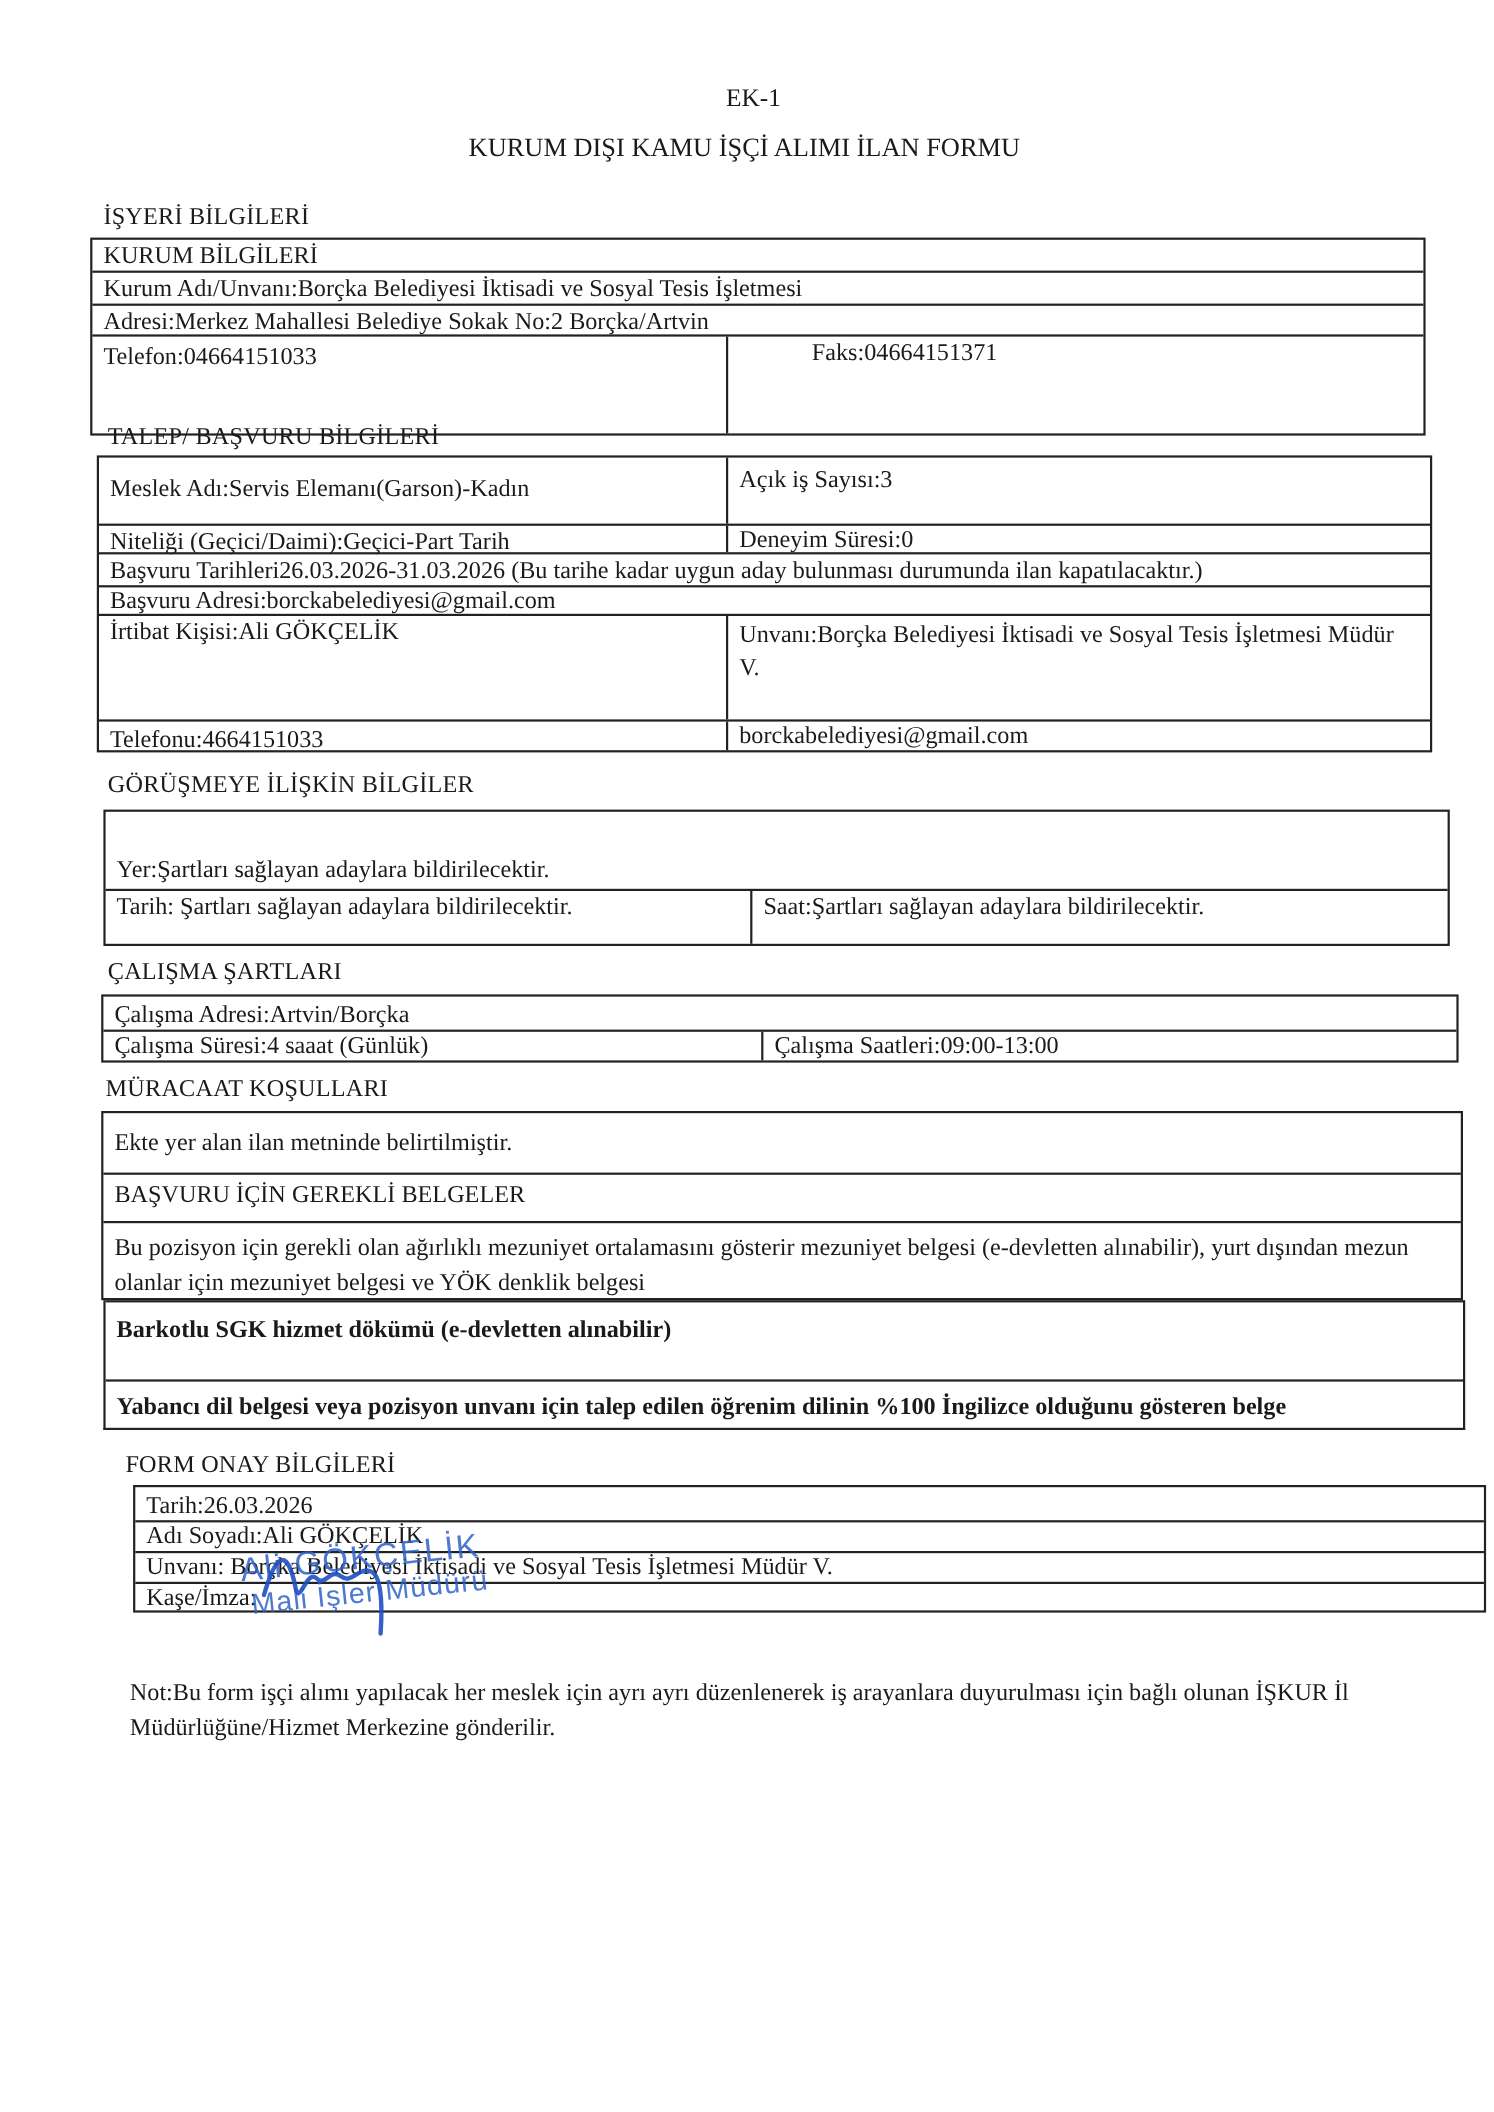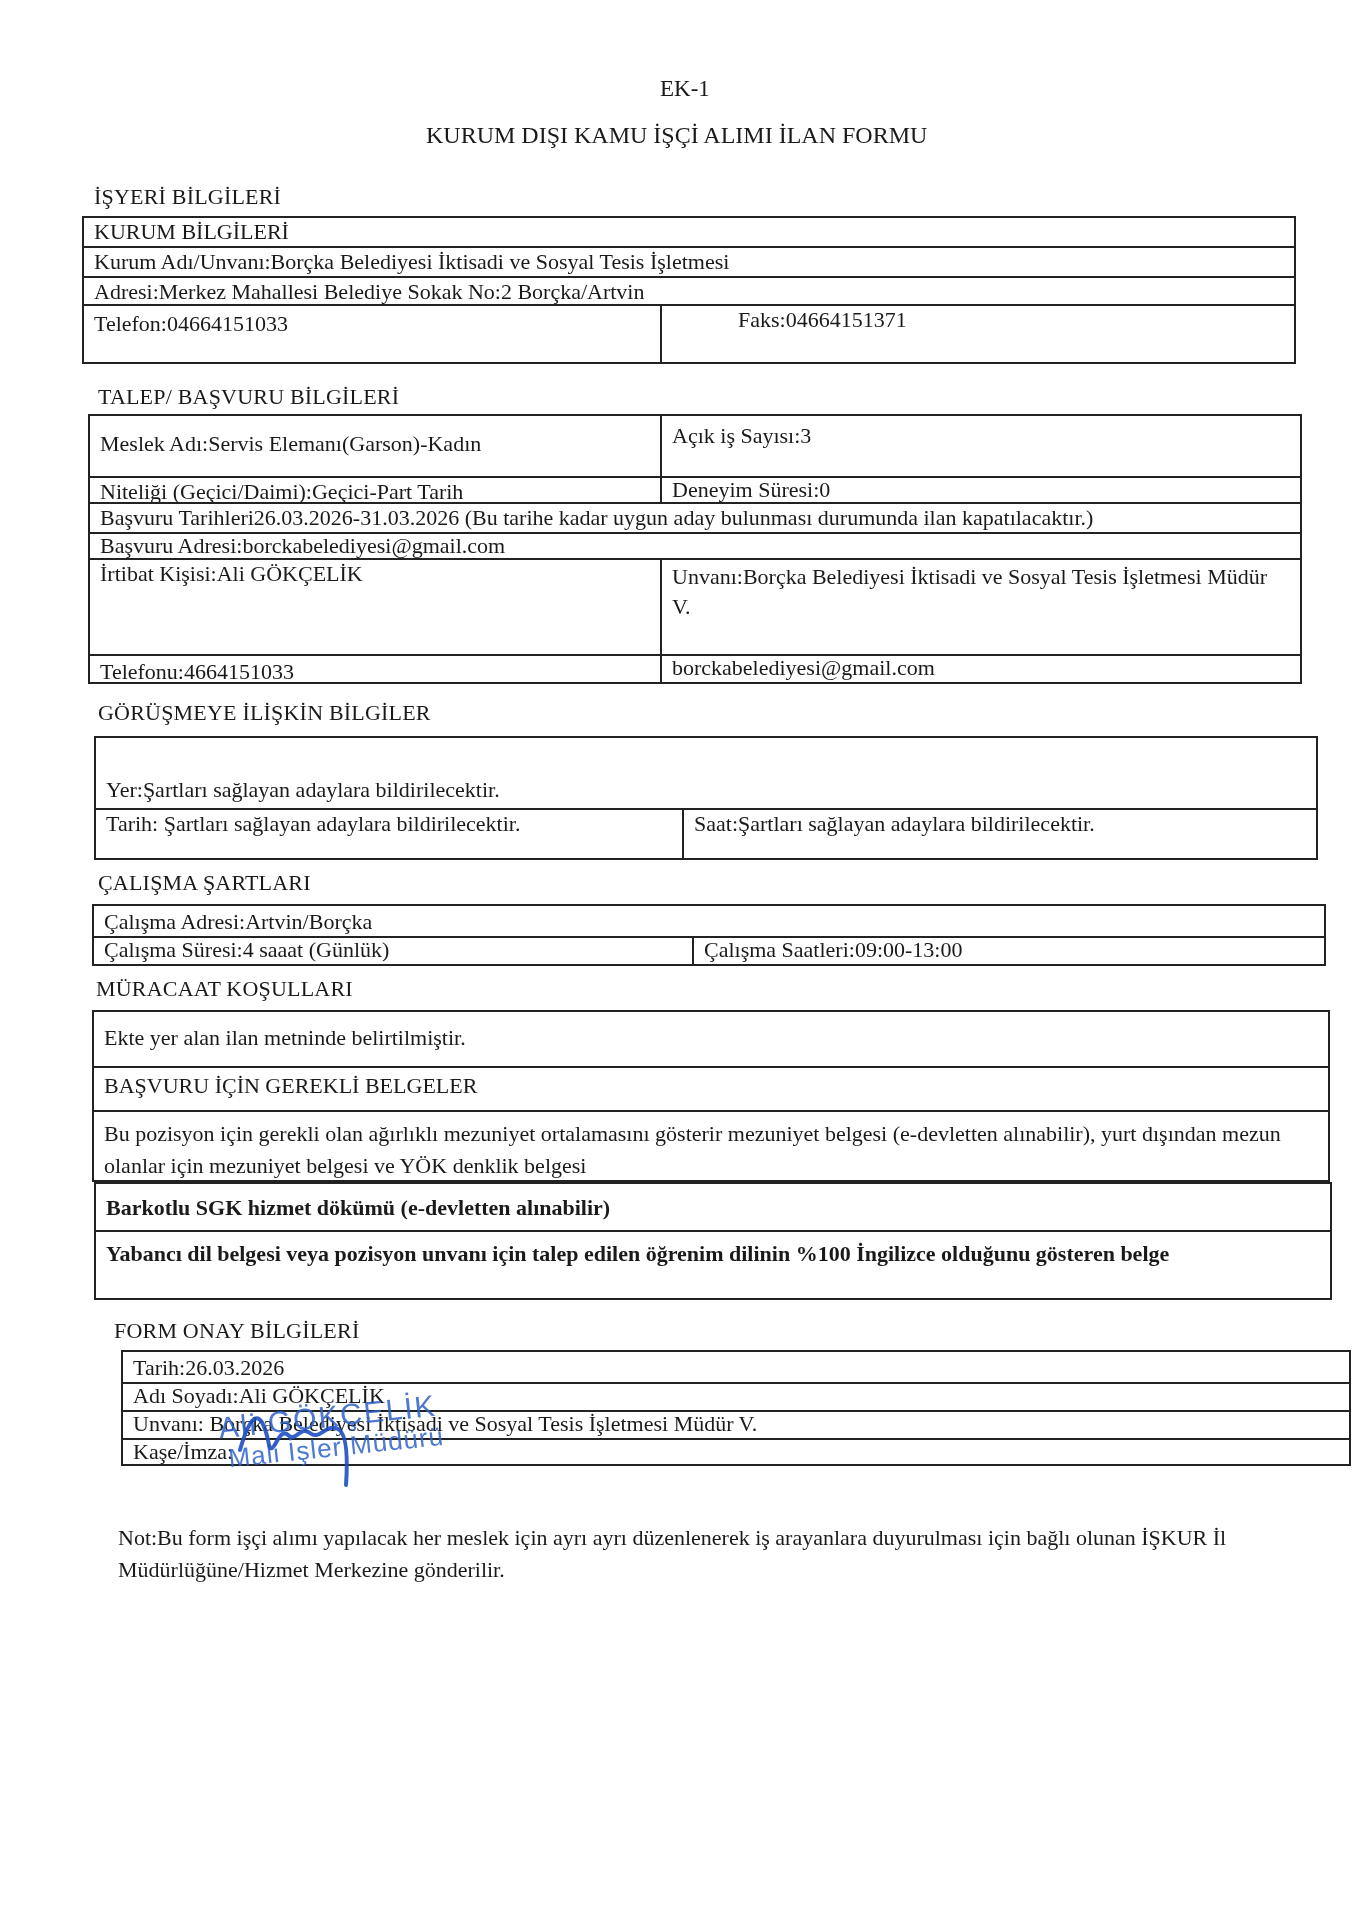--- a/index.html
+++ b/index.html
@@ -32,21 +32,21 @@
     .note { position: absolute; left: 118px; top: 1522px; width: 1180px; line-height: 32px; font-size: 22px; }
   </style>
 </head>
 <body>
 
 <div class="abs" style="left:660px; top:76px; font-size:23px;">EK-1</div>
 <div class="abs" style="left:426px; top:122px; font-size:24px;">KURUM DIŞI KAMU İŞÇİ ALIMI İLAN FORMU</div>
 
 <div class="section-heading" style="left:94px; top:184px;">İŞYERİ BİLGİLERİ</div>
 
-<div class="box" style="left:82px; top:216px; width:1214px; height:148px;">
+<div class="box" style="left:82px; top:216px; width:1214px; height:180px;">
   <div class="row first" style="top:0; height:28px;">
     <div class="cell" style="left:0; right:0;">KURUM BİLGİLERİ</div>
   </div>
   <div class="row" style="top:28px; height:30px;">
     <div class="cell" style="left:0; right:0;">Kurum Adı/Unvanı:Borçka Belediyesi İktisadi ve Sosyal Tesis İşletmesi</div>
   </div>
   <div class="row" style="top:58px; height:28px;">
     <div class="cell" style="left:0; right:0;">Adresi:Merkez Mahallesi Belediye Sokak No:2 Borçka/Artvin</div>
   </div>
   <div class="row" style="top:86px; bottom:0;">
@@ -117,21 +117,21 @@
   </div>
   <div class="row" style="top:98px; bottom:0;">
     <div class="cell wrap" style="left:0; right:0; padding-top:6px; line-height:32px;">Bu pozisyon için gerekli olan ağırlıklı mezuniyet ortalamasını gösterir mezuniyet belgesi (e-devletten alınabilir), yurt dışından mezun olanlar için mezuniyet belgesi ve YÖK denklik belgesi</div>
   </div>
 </div>
 
 <div class="box" style="left:94px; top:1182px; width:1238px; height:118px; border-top:none;font-weight:bold;">
   <div class="row" style="top:0; height:56px;">
     <div class="cell" style="left:0; right:0; padding-top:12px;">Barkotlu SGK hizmet dökümü (e-devletten alınabilir)</div>
   </div>
-  <div class="row" style="top:48px; bottom:0;">
+  <div class="row" style="top:72px; bottom:0;">
     <div class="cell" style="left:0; right:0; padding-top:10px;">Yabancı dil belgesi veya pozisyon unvanı için talep edilen öğrenim dilinin %100 İngilizce olduğunu gösteren belge</div>
   </div>
 </div>
 
 <div class="section-heading" style="left:114px; top:1318px;">FORM ONAY BİLGİLERİ</div>
 
 <div class="box" style="left:121px; top:1350px; width:1230px; height:116px;">
   <div class="row first" style="top:0; height:30px;">
     <div class="cell" style="left:0; right:0; padding-top:4px;">Tarih:26.03.2026</div>
   </div>

